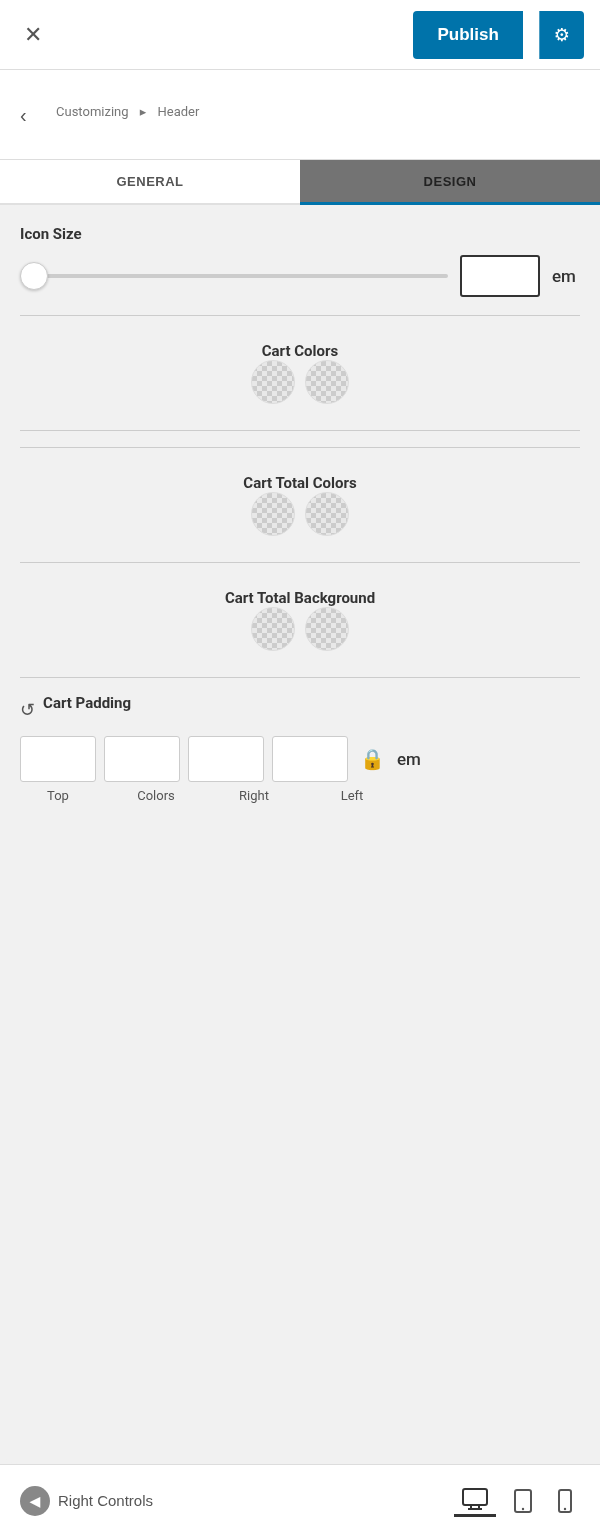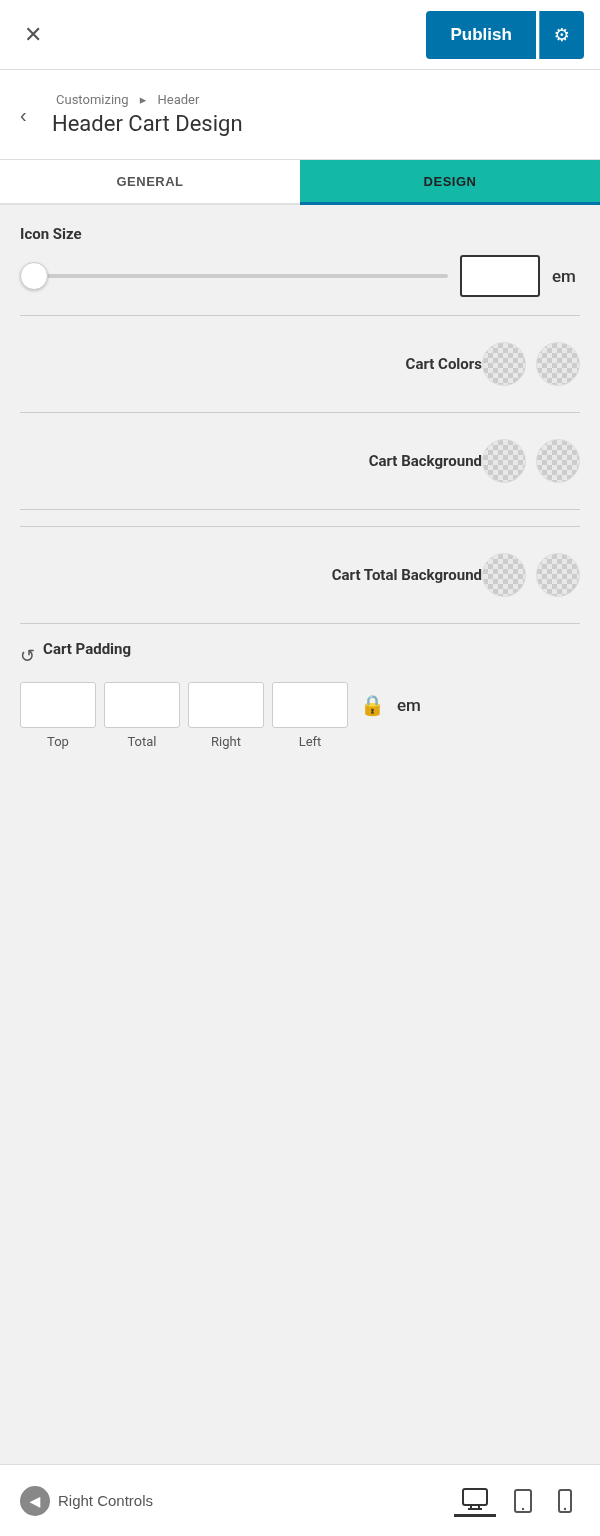--- a/index.html
+++ b/index.html
@@ -27,21 +27,21 @@
       color: #555;
       cursor: pointer;
       background: none;
       border: none;
       padding: 8px;
       line-height: 1;
     }
     .publish-group {
       display: flex;
       align-items: center;
-      gap: 3px;
+      gap: 16px;
     }
     .publish-btn {
       background: #0073aa;
       color: #fff;
       border: none;
       padding: 12px 24px;
       font-size: 17px;
       font-weight: 600;
       cursor: pointer;
       border-radius: 4px 0 0 4px;
@@ -113,21 +113,21 @@
       font-weight: 700;
       letter-spacing: 0.5px;
       color: #555;
       cursor: pointer;
       border: none;
       background: none;
       position: relative;
     }
     .tab.active {
       color: #222;
-      background: #14b8a6;
+      background: #737373;
     }
     .tab.active::after {
       content: '';
       position: absolute;
       bottom: -2px;
       left: 0;
       right: 0;
       height: 3px;
       background: #0073aa;
     }
@@ -204,22 +204,23 @@
     .divider {
       height: 1px;
       background: #ccc;
       margin: 16px 0;
     }
 
     
     .color-row {
       display: flex;
       align-items: center;
-      justify-content: flex-end;
+      justify-content: flex-start;
       padding: 10px 0;
+      flex-direction: column;
     }
     .color-row-label {
       font-size: 15px;
       font-weight: 700;
       color: #333;
     }
     .color-swatches {
       display: flex;
       gap: 10px;
     }
@@ -267,21 +268,21 @@
       height: 46px;
       border: 1px solid #ccc;
       border-radius: 3px;
       background: #fff;
       text-align: center;
       font-size: 15px;
       outline: none;
     }
     .padding-labels {
       display: flex;
-      gap: 8px;
+      gap: 22px;
       margin-left: 0;
     }
     .padding-label {
       width: 76px;
       text-align: center;
       font-size: 13px;
       color: #555;
     }
     .lock-icon {
       font-size: 20px;
@@ -363,21 +364,20 @@
 
 <div class="panel-header">
   <button class="back-btn">
     <span>‹</span>
   </button>
   <div class="breadcrumb">
     <span>Customizing</span>
     <span>▸</span>
     <span>Header</span>
   </div>
-  <div class="panel-title">Header Cart Design</div>
 </div>
 
 <div class="tabs">
   <button class="tab inactive">GENERAL</button>
   <button class="tab active">DESIGN</button>
 </div>
 
 <div class="content">
 
   <div class="section">
@@ -396,30 +396,30 @@
   <div class="color-row">
     <span class="color-row-label">Cart Colors</span>
     <div class="color-swatches">
       <div class="color-swatch transparent-swatch"></div>
       <div class="color-swatch transparent-swatch"></div>
     </div>
   </div>
 
   <div class="divider"></div>
 
+
+  <div class="divider"></div>
+
   <div class="color-row">
-    <span class="color-row-label">Cart Background</span>
+    <span class="color-row-label">Cart Total Colors</span>
     <div class="color-swatches">
       <div class="color-swatch transparent-swatch"></div>
       <div class="color-swatch transparent-swatch"></div>
     </div>
   </div>
-
-  <div class="divider"></div>
-
 
   <div class="divider"></div>
 
   <div class="color-row">
     <span class="color-row-label">Cart Total Background</span>
     <div class="color-swatches">
       <div class="color-swatch transparent-swatch"></div>
       <div class="color-swatch transparent-swatch"></div>
     </div>
   </div>
@@ -434,21 +434,21 @@
     <div class="padding-inputs">
       <input class="padding-input-box" type="text" style="">
       <input class="padding-input-box" type="text" style="">
       <input class="padding-input-box" type="text" style="">
       <input class="padding-input-box" type="text" style="">
       <span class="lock-icon">🔒</span>
       <span class="unit-label">em</span>
     </div>
     <div class="padding-labels">
       <span class="padding-label">Top</span>
-      <span class="padding-label">Total</span>
+      <span class="padding-label">Colors</span>
       <span class="padding-label">Right</span>
       <span class="padding-label">Left</span>
     </div>
   </div>
 
 </div>
 
 <div class="bottom-bar">
   <button class="hide-controls">
     <div class="hide-controls-arrow">◀</div>

